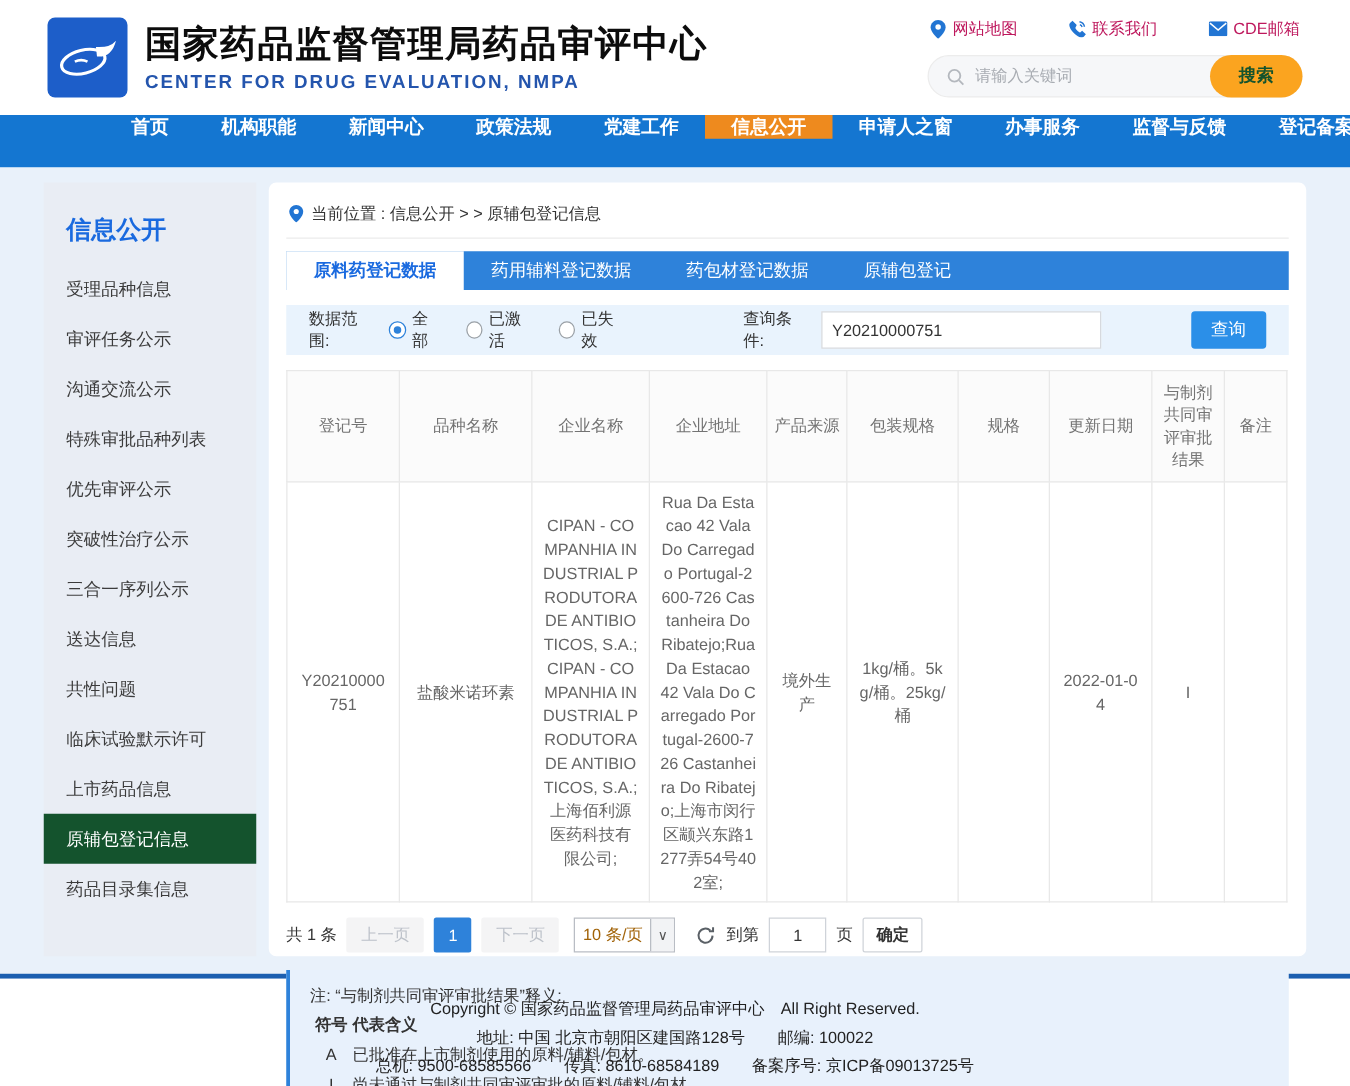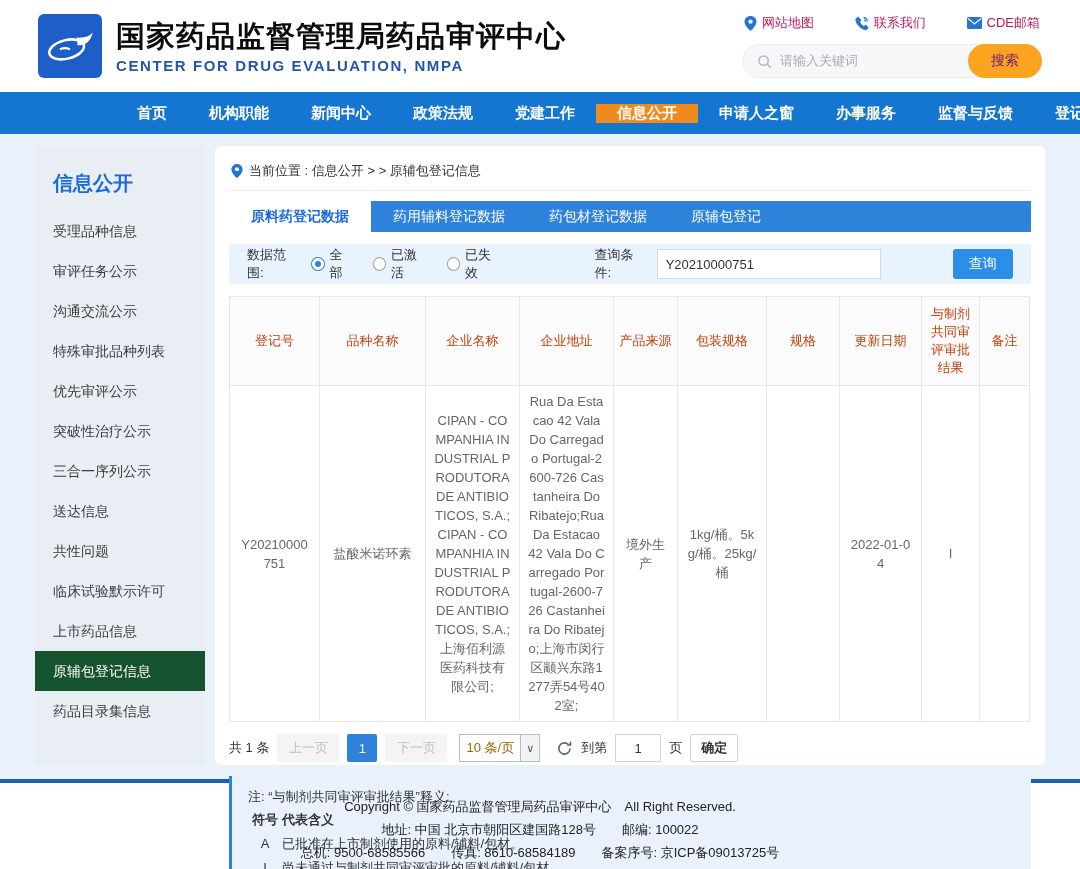--- a/index.html
+++ b/index.html
@@ -11,24 +11,24 @@
   .brand { margin-left:14px; }
   .brand-title { font-size:29px; font-weight:bold; color:#0c0c0c; letter-spacing:1px; line-height:34px; }
   .brand-sub { font-size:15px; font-weight:bold; color:#2455ad; letter-spacing:1.6px; margin-top:4px; }
   .header-right { margin-left:auto; width:300px; }
   .quick-links { display:flex; justify-content:space-between; align-items:center; margin-bottom:12px; padding:0 2px; }
   .quick-link { display:flex; align-items:center; gap:5px; font-size:13px; color:#be185d; cursor:pointer; }
   .quick-link svg { display:block; }
   .search-pill { position:relative; height:34px; background:#f6f7f9; border:1px solid #ececec; border-radius:17px; display:flex; align-items:center; padding-left:14px; }
   .search-pill input { border:none; outline:none; background:transparent; font-size:13px; color:#333; width:160px; margin-left:8px; font-family:Liberation Mono, monospace; }
   .search-pill input::placeholder { color:#a9adb3; }
-  .search-btn { position:absolute; right:-1px; top:-1px; height:34px; width:74px; border:none; border-radius:17px; background:#fba41f; color:#701a75; font-size:14px; font-weight:normal; cursor:pointer; font-family:inherit; }
-
-  
-  .nav { height:42px; background:#1476d1; display:flex; align-items:center; padding:0 116px; }
+  .search-btn { position:absolute; right:-1px; top:-1px; height:34px; width:74px; border:none; border-radius:17px; background:#fba41f; color:#14532d; font-size:14px; font-weight:bold; cursor:pointer; font-family:inherit; }
+
+  
+  .nav { height:42px; background:#1476d1; display:flex; align-items:flex-start; padding:0 84px; }
   .nav-item { display:flex; align-items:center; padding:0 21px; color:#fff; font-size:15px; font-weight:bold; cursor:pointer; white-space:nowrap; }
   .nav-item.active { background:#ee8a1e; }
   .nav-sep { width:1px; height:16px; background:rgba(255,255,255,.55); align-self:center; }
 
   
   .content { background:#e9f1fa; height:645px; padding:12px 35px 14px; display:flex; gap:10px; }
   .sidebar { width:170px; background:#e9edf4; padding-top:16px; }
   .side-title { color:#1a6adf; font-size:20px; font-weight:bold; padding:8px 18px 14px; }
   .side-item { height:40px; line-height:40px; padding-left:18px; font-size:14px; color:#3c3c3c; cursor:pointer; }
   .side-item.active { background:#14532d; color:#fff; }
@@ -44,21 +44,21 @@
   .radio-group { display:flex; align-items:center; gap:18px; margin-left:10px; }
   .radio-opt { display:flex; align-items:center; gap:5px; cursor:pointer; color:#333; }
   .radio { width:14px; height:14px; border-radius:50%; border:1px solid #9aa0a6; background:#fff; position:relative; }
   .radio.checked { border-color:#2e82da; }
   .radio.checked::after { content:''; position:absolute; left:3px; top:3px; width:6px; height:6px; border-radius:50%; background:#2e82da; }
   .query-label { margin-left:92px; }
   .query-input { width:230px; height:30px; border:1px solid #d6d9de; background:#fff; margin-left:8px; padding:0 8px; font-size:13px; color:#333; outline:none; font-family:inherit; }
   .query-btn { margin-left:72px; width:62px; height:30px; border:none; border-radius:3px; background:#2b8fe8; color:#fff; font-size:14px; cursor:pointer; font-family:inherit; }
 
   table.data { margin-top:12px; width:800px; border-collapse:collapse; table-layout:fixed; }
-  table.data th { background:#fbfbfb; color:#c2410c; font-weight:normal; font-size:13px; border:1px solid #e8e8e8; padding:8px 4px; line-height:18px; }
+  table.data th { background:#fbfbfb; color:#737373; font-weight:normal; font-size:13px; border:1px solid #e8e8e8; padding:8px 4px; line-height:18px; }
   table.data td { color:#666; font-size:13px; border:1px solid #e8e8e8; text-align:center; vertical-align:middle; padding:6px 8px; line-height:19px; word-break:break-all; }
 
   .pager { display:flex; align-items:center; margin-top:12px; font-size:13px; color:#333; gap:8px; }
   .pg-btn { height:28px; min-width:62px; padding:0 10px; background:#f4f4f5; color:#bcc1c9; font-size:13px; display:flex; align-items:center; justify-content:center; border-radius:2px; cursor:default; }
   .pg-num { height:28px; min-width:30px; background:#2e82da; color:#fff; display:flex; align-items:center; justify-content:center; border-radius:2px; cursor:pointer; }
   .pg-size { height:28px; border:1px solid #b9bdc4; background:#fff; display:flex; align-items:center; cursor:pointer; margin-left:4px; }
   .pg-size .txt { padding:0 6px; color:#a16207; }
   .pg-size .arrow { width:19px; height:26px; border-left:1px solid #b9bdc4; background:#f2f3f5; display:flex; align-items:center; justify-content:center; color:#555; font-size:11px; }
   .refresh { margin-left:8px; cursor:pointer; display:flex; align-items:center; }
   .goto-input { width:46px; height:28px; border:1px solid #cfd3d9; text-align:center; font-size:13px; color:#333; outline:none; font-family:inherit; }

